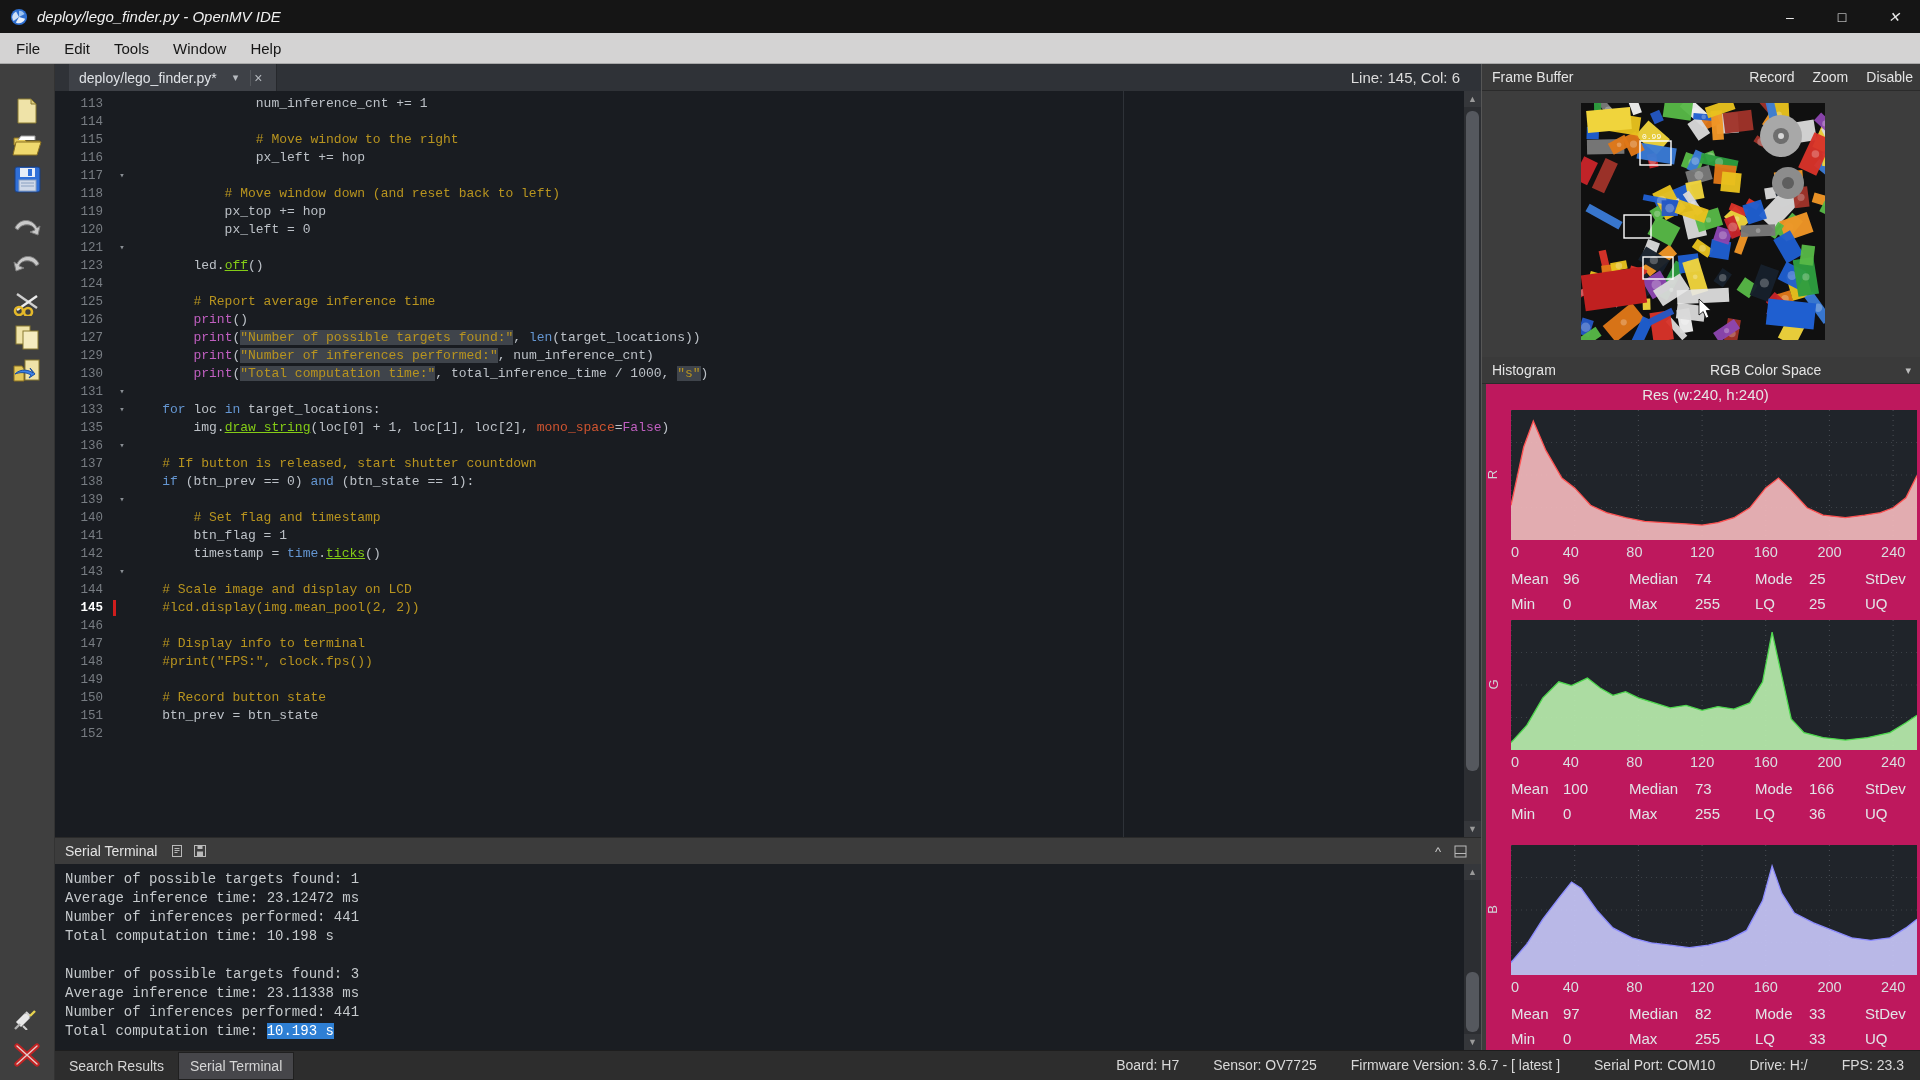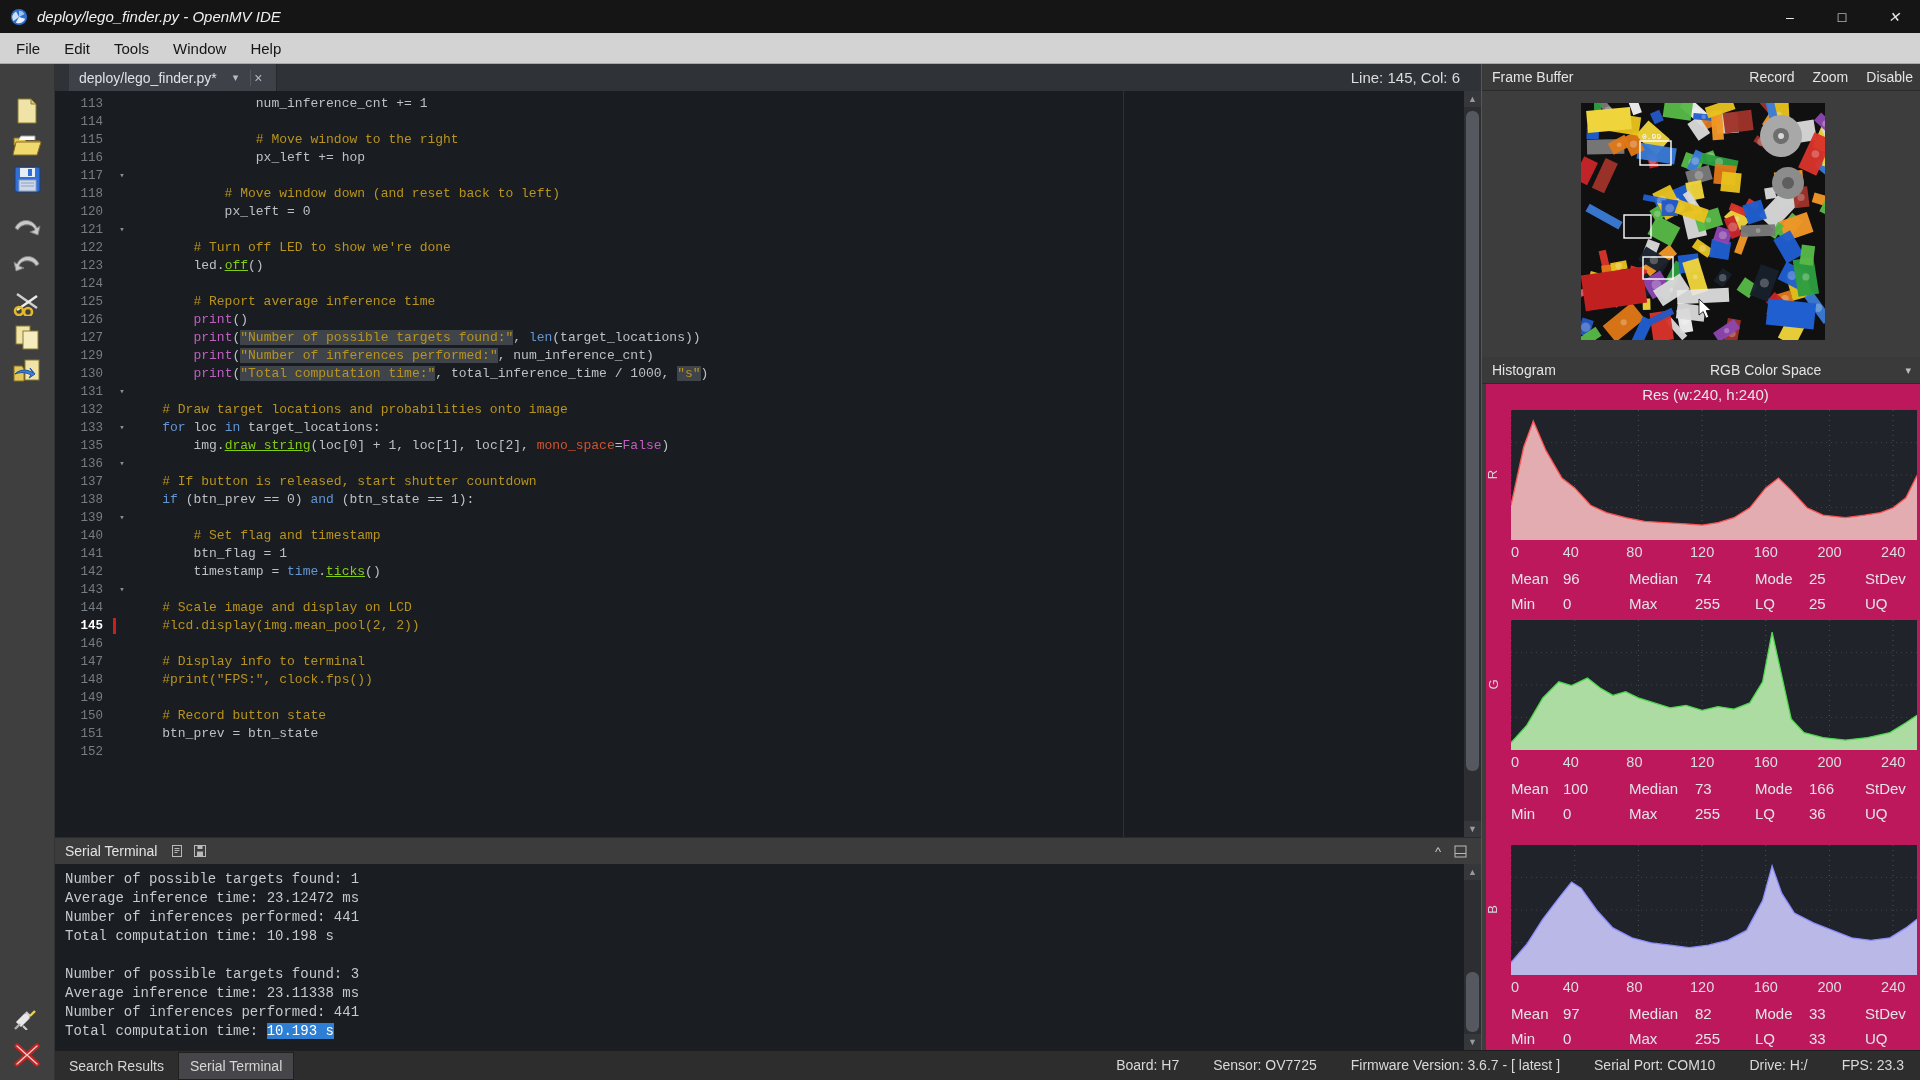--- a/index.html
+++ b/index.html
@@ -192,32 +192,31 @@
 
   <div class="abs editorbody">
     <div class="wrapguide"></div>
     <div class="codearea" id="codearea">
         <div class="line"><span class="ln">113</span><span class="foldcol"></span><span class="codetext"><span class="tk-c">                num_inference_cnt += 1</span></span></div>
         <div class="line"><span class="ln">114</span><span class="foldcol"></span><span class="codetext"></span></div>
         <div class="line"><span class="ln">115</span><span class="foldcol"></span><span class="codetext"><span class="tk-m">                # Move window to the right</span></span></div>
         <div class="line"><span class="ln">116</span><span class="foldcol"></span><span class="codetext"><span class="tk-c">                px_left += hop</span></span></div>
         <div class="line"><span class="ln">117</span><span class="foldcol">▾</span><span class="codetext"></span></div>
         <div class="line"><span class="ln">118</span><span class="foldcol"></span><span class="codetext"><span class="tk-m">            # Move window down (and reset back to left)</span></span></div>
+        <div class="line"><span class="ln">119</span><span class="foldcol"></span><span class="codetext"><span class="tk-c">            px_top += hop</span></span></div>
         <div class="line"><span class="ln">120</span><span class="foldcol"></span><span class="codetext"><span class="tk-c">            px_left = 0</span></span></div>
         <div class="line"><span class="ln">121</span><span class="foldcol">▾</span><span class="codetext"></span></div>
-        <div class="line"><span class="ln">122</span><span class="foldcol"></span><span class="codetext"><span class="tk-m">        # Turn off LED to show we're done</span></span></div>
         <div class="line"><span class="ln">123</span><span class="foldcol"></span><span class="codetext"><span class="tk-c">        led.</span><span class="tk-fu">off</span><span class="tk-c">()</span></span></div>
         <div class="line"><span class="ln">124</span><span class="foldcol"></span><span class="codetext"></span></div>
         <div class="line"><span class="ln">125</span><span class="foldcol"></span><span class="codetext"><span class="tk-m">        # Report average inference time</span></span></div>
         <div class="line"><span class="ln">126</span><span class="foldcol"></span><span class="codetext"><span class="tk-c">        </span><span class="tk-f">print</span><span class="tk-c">()</span></span></div>
         <div class="line"><span class="ln">127</span><span class="foldcol"></span><span class="codetext"><span class="tk-c">        </span><span class="tk-f">print</span><span class="tk-c">(</span><span class="tk-s">"Number of possible targets found:"</span><span class="tk-c">, </span><span class="tk-k">len</span><span class="tk-c">(target_locations))</span></span></div>
         <div class="line"><span class="ln">129</span><span class="foldcol"></span><span class="codetext"><span class="tk-c">        </span><span class="tk-f">print</span><span class="tk-c">(</span><span class="tk-s">"Number of inferences performed:"</span><span class="tk-c">, num_inference_cnt)</span></span></div>
         <div class="line"><span class="ln">130</span><span class="foldcol"></span><span class="codetext"><span class="tk-c">        </span><span class="tk-f">print</span><span class="tk-c">(</span><span class="tk-s">"Total computation time:"</span><span class="tk-c">, total_inference_time / 1000, </span><span class="tk-s">"s"</span><span class="tk-c">)</span></span></div>
         <div class="line"><span class="ln">131</span><span class="foldcol">▾</span><span class="codetext"></span></div>
-        <div class="line"><span class="ln">132</span><span class="foldcol"></span><span class="codetext"><span class="tk-m">    # Draw target locations and probabilities onto image</span></span></div>
         <div class="line"><span class="ln">133</span><span class="foldcol">▾</span><span class="codetext"><span class="tk-c">    </span><span class="tk-k">for</span><span class="tk-c"> loc </span><span class="tk-k">in</span><span class="tk-c"> target_locations:</span></span></div>
         <div class="line"><span class="ln">135</span><span class="foldcol"></span><span class="codetext"><span class="tk-c">        img.</span><span class="tk-fu">draw_string</span><span class="tk-c">(loc[0] + 1, loc[1], loc[2], </span><span class="tk-a">mono_space</span><span class="tk-c">=</span><span class="tk-f">False</span><span class="tk-c">)</span></span></div>
         <div class="line"><span class="ln">136</span><span class="foldcol">▾</span><span class="codetext"></span></div>
         <div class="line"><span class="ln">137</span><span class="foldcol"></span><span class="codetext"><span class="tk-m">    # If button is released, start shutter countdown</span></span></div>
         <div class="line"><span class="ln">138</span><span class="foldcol"></span><span class="codetext"><span class="tk-c">    </span><span class="tk-k">if</span><span class="tk-c"> (btn_prev == 0) </span><span class="tk-k">and</span><span class="tk-c"> (btn_state == 1):</span></span></div>
         <div class="line"><span class="ln">139</span><span class="foldcol">▾</span><span class="codetext"></span></div>
         <div class="line"><span class="ln">140</span><span class="foldcol"></span><span class="codetext"><span class="tk-m">        # Set flag and timestamp</span></span></div>
         <div class="line"><span class="ln">141</span><span class="foldcol"></span><span class="codetext"><span class="tk-c">        btn_flag = 1</span></span></div>
         <div class="line"><span class="ln">142</span><span class="foldcol"></span><span class="codetext"><span class="tk-c">        timestamp = </span><span class="tk-k">time</span><span class="tk-c">.</span><span class="tk-fu">ticks</span><span class="tk-c">()</span></span></div>
         <div class="line"><span class="ln">143</span><span class="foldcol">▾</span><span class="codetext"></span></div>

